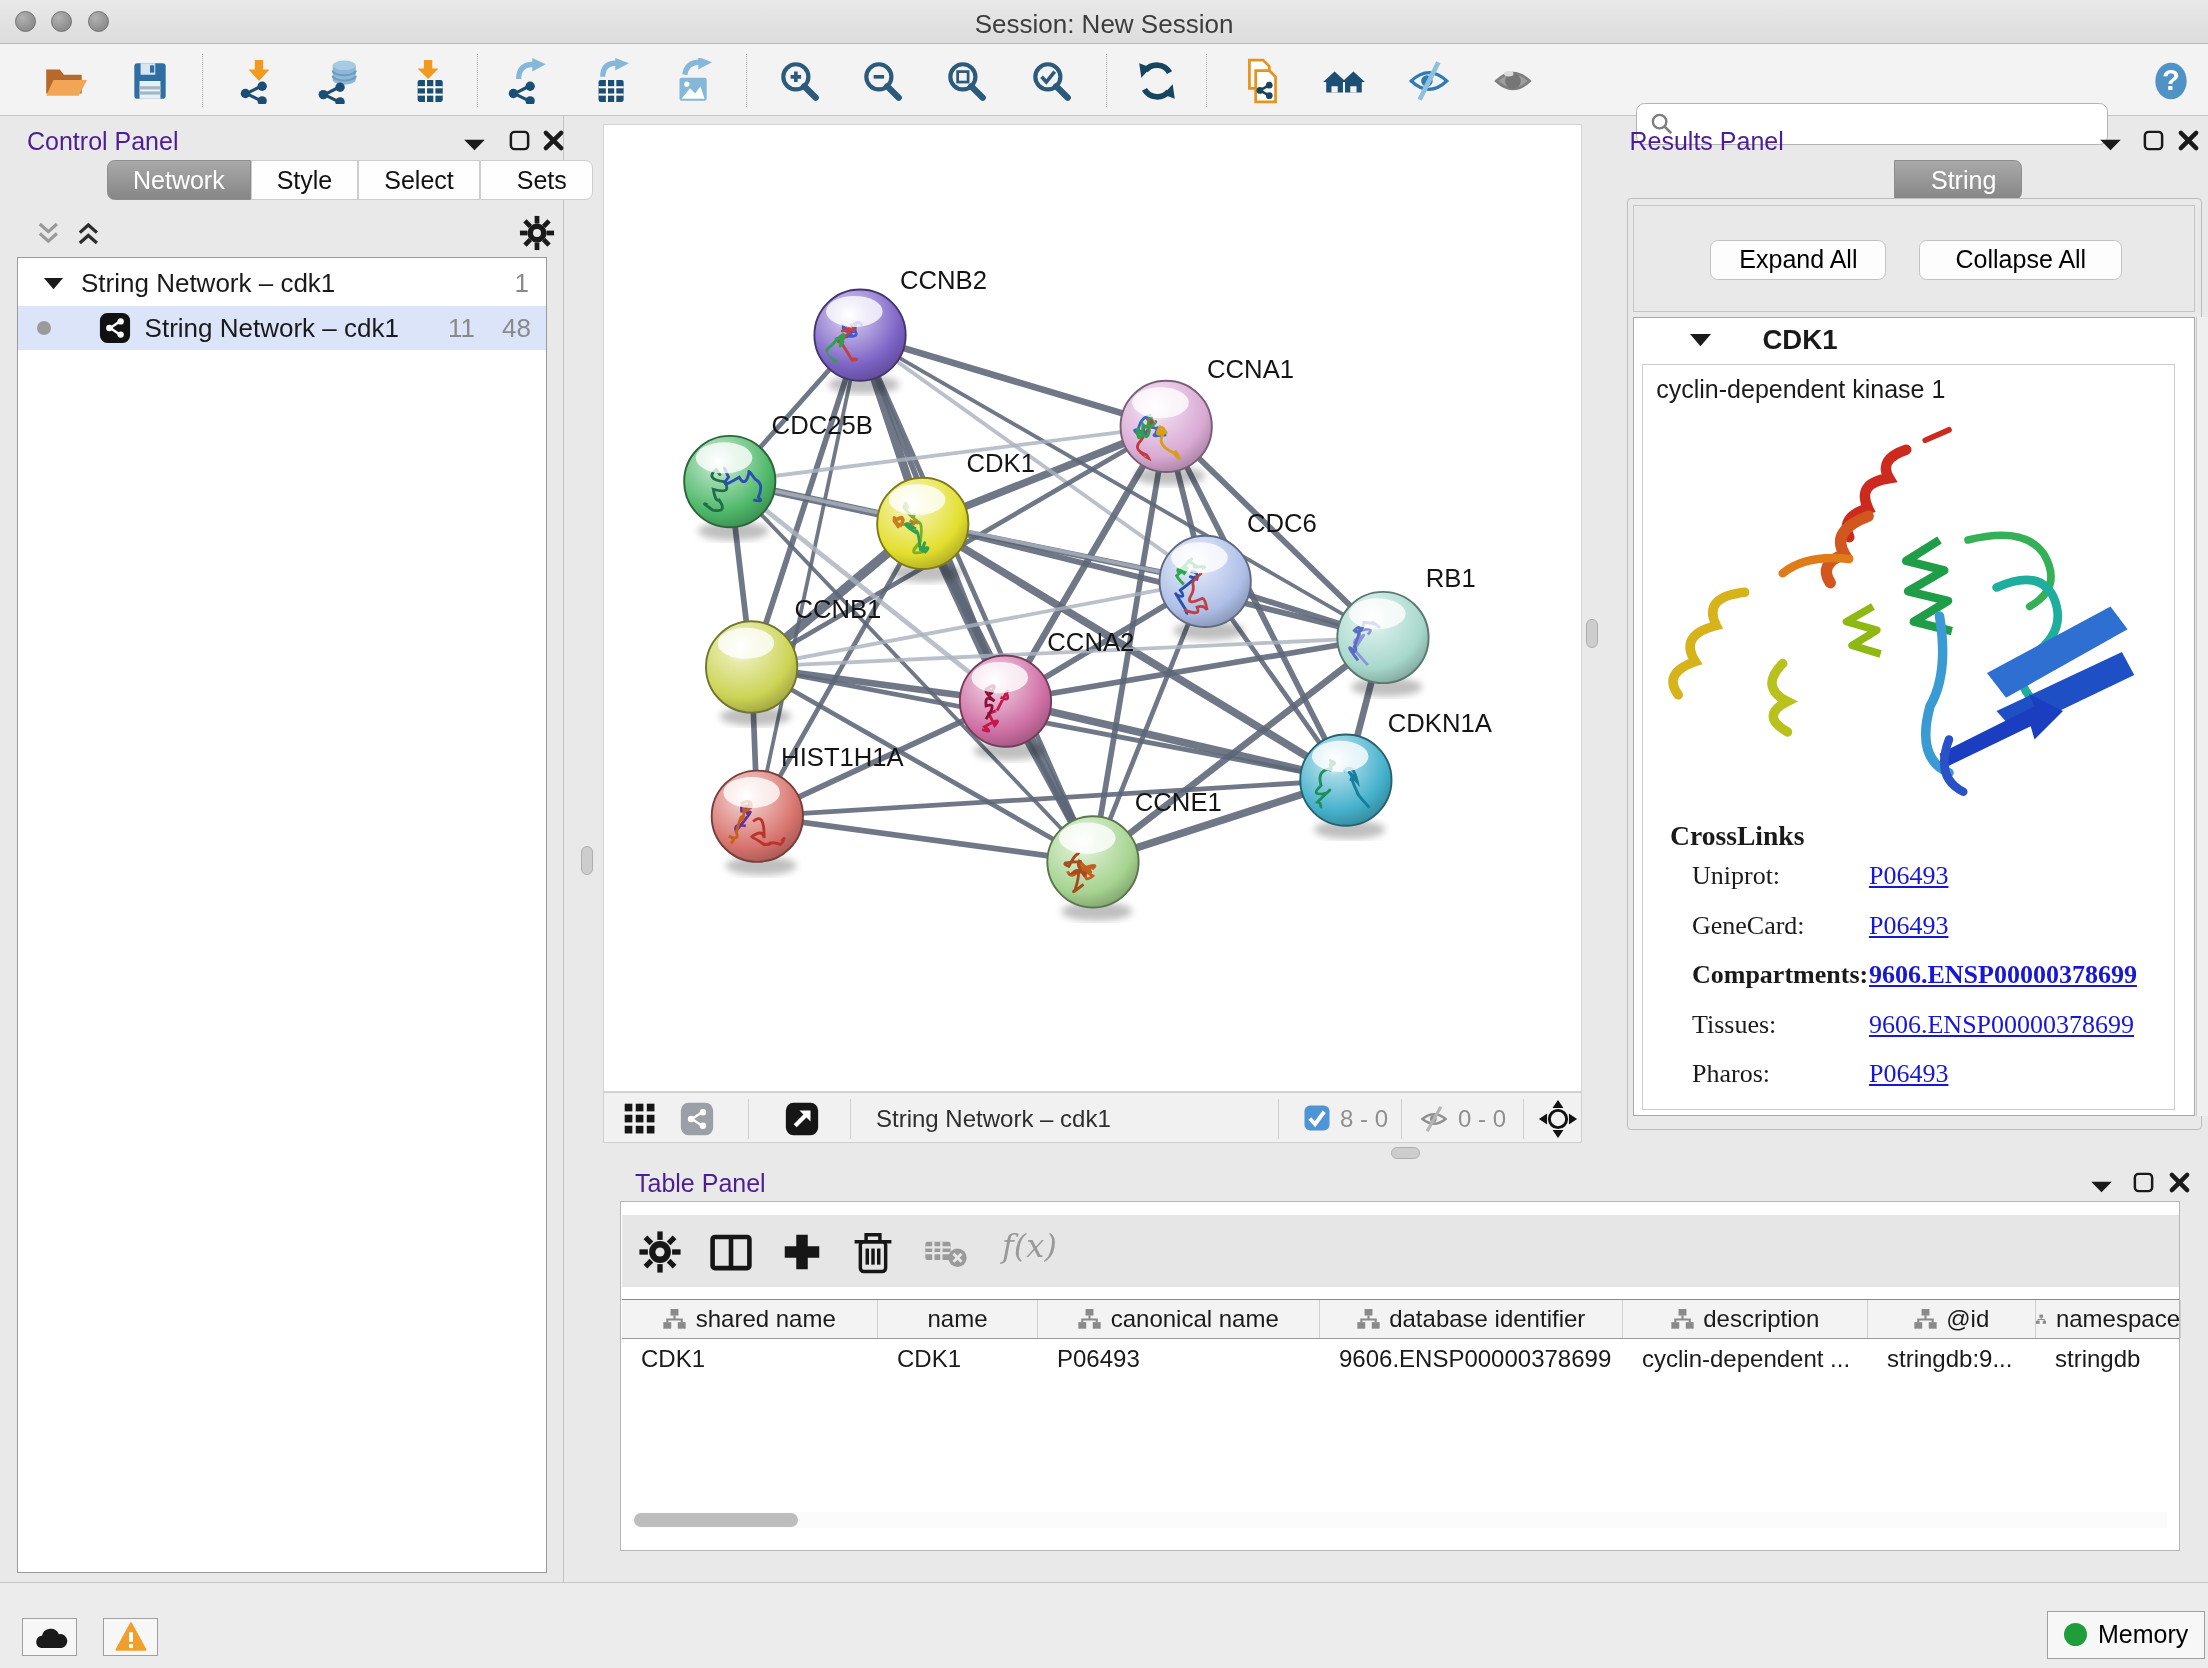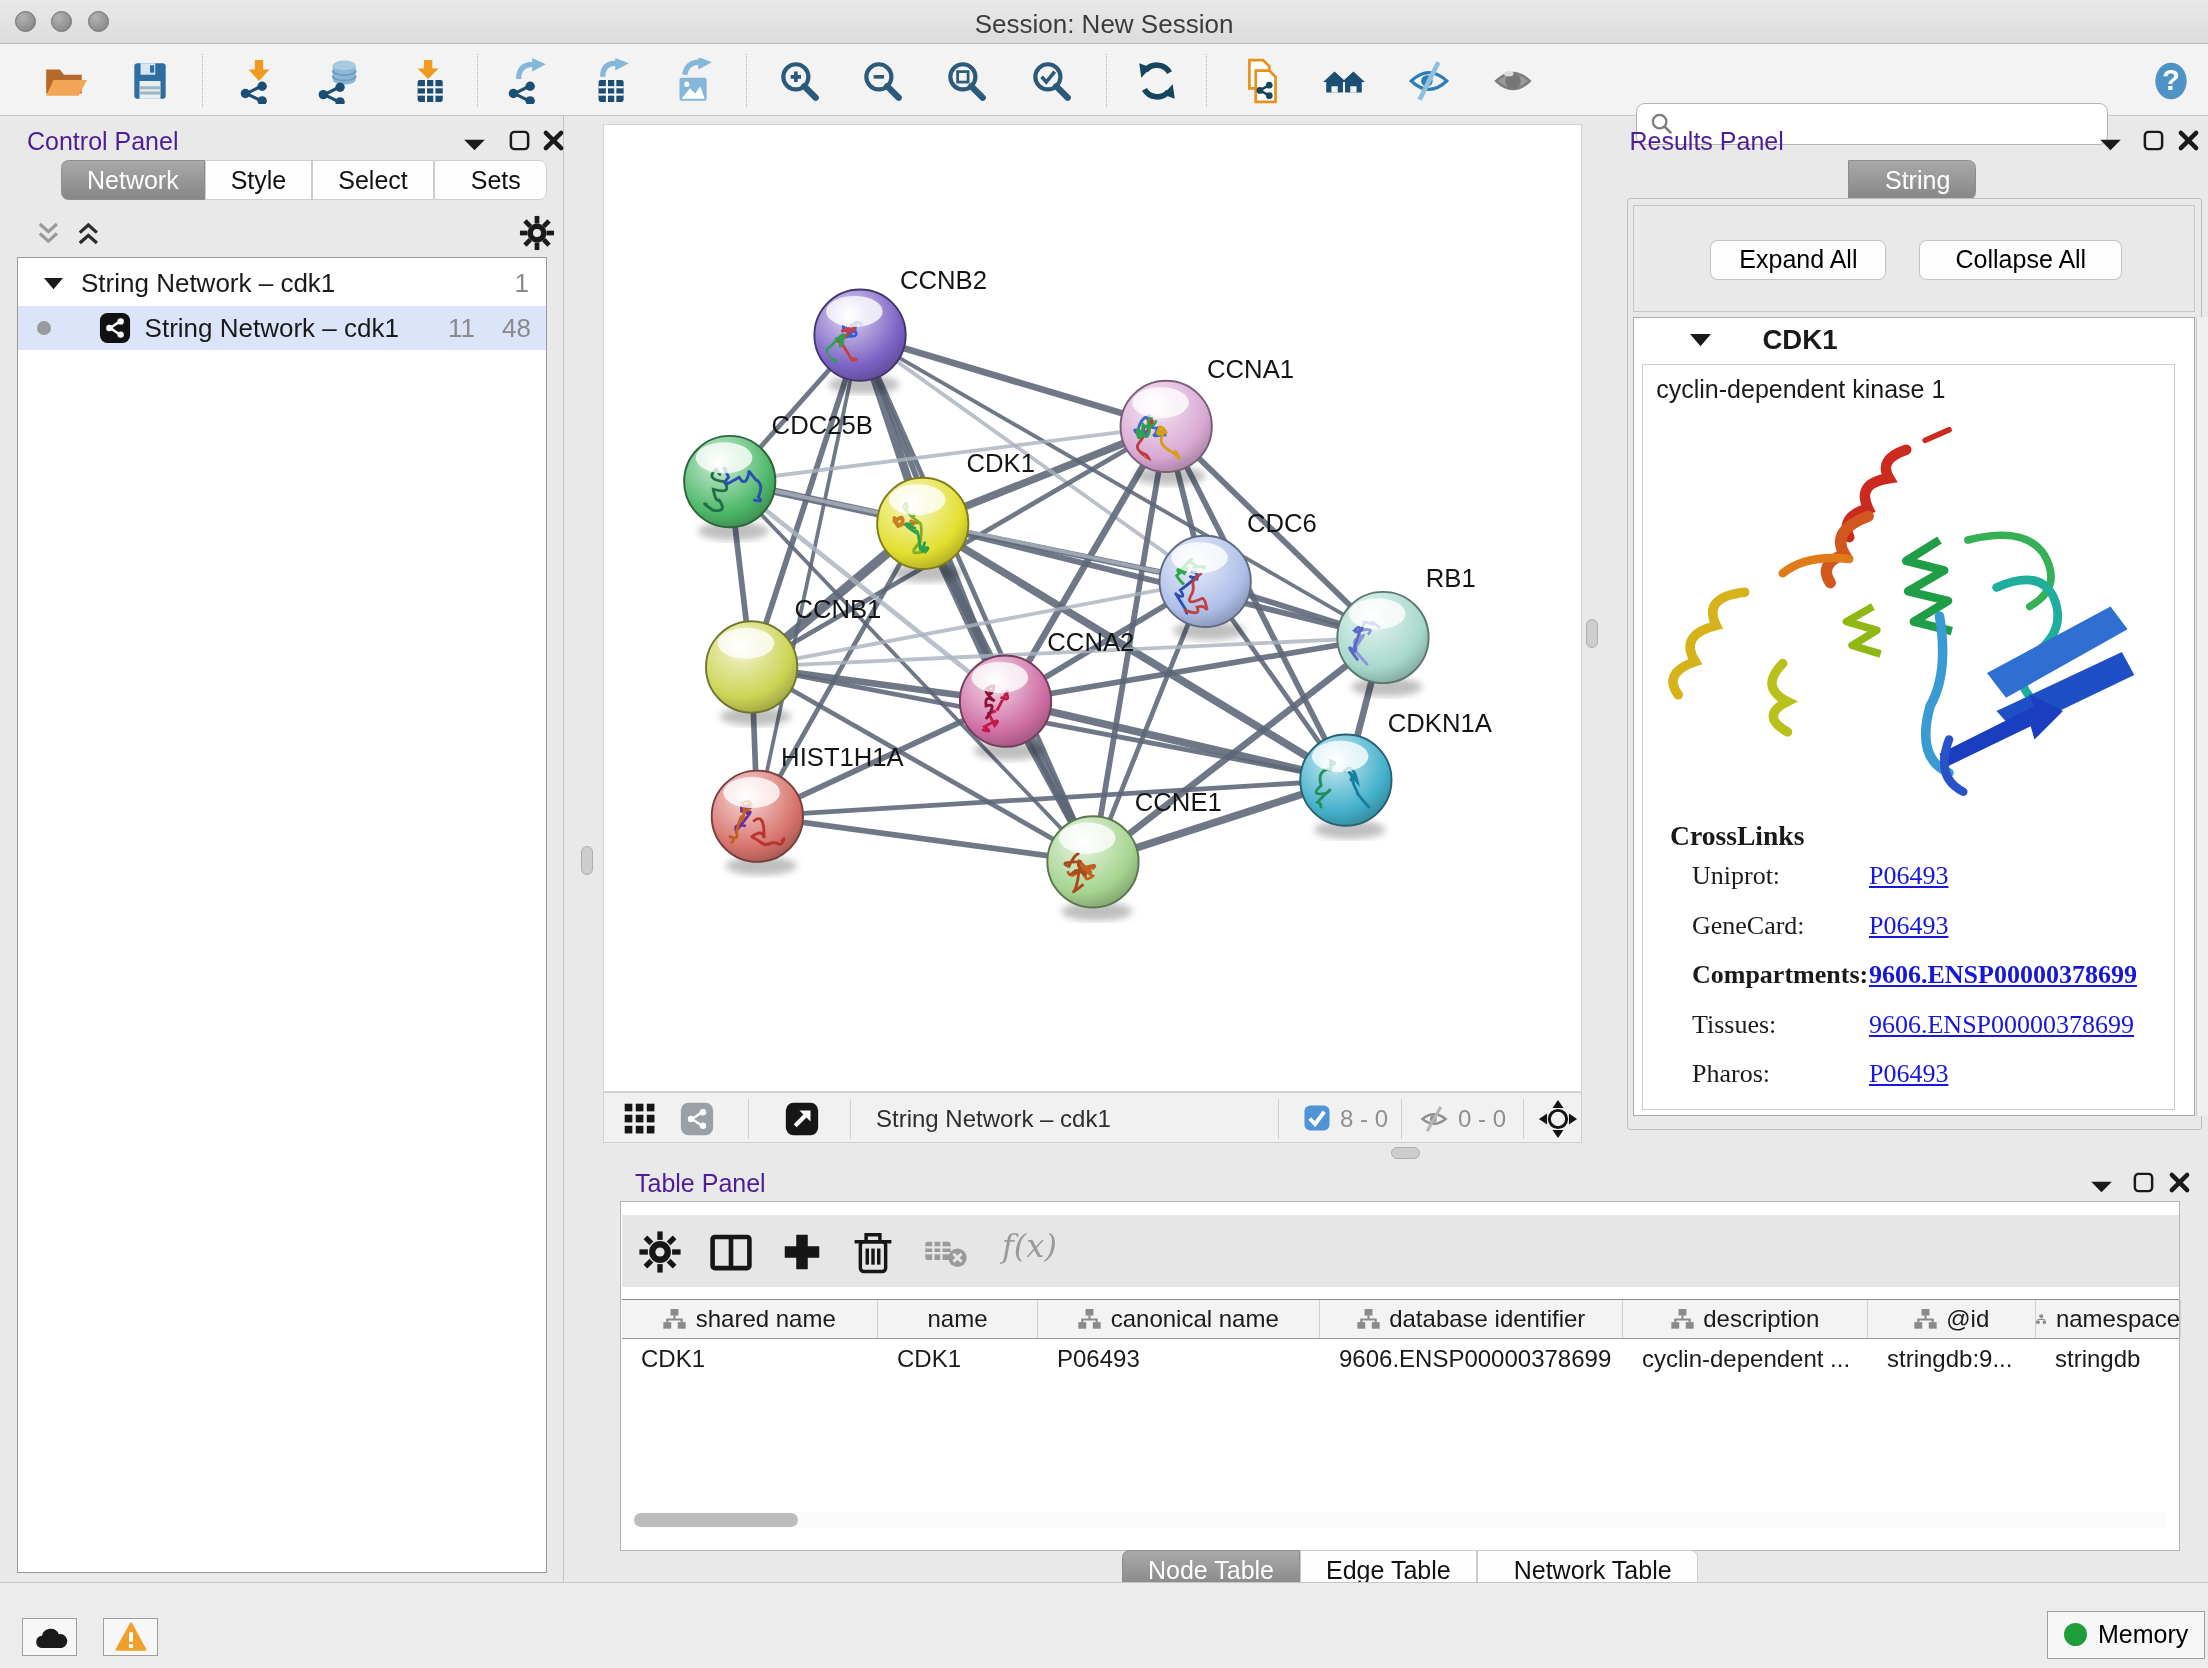--- a/index.html
+++ b/index.html
@@ -28,21 +28,21 @@
     background:#fff; border:1px solid #b3b3b3; border-radius:8.6px; display:flex; align-items:center; }
   .searchbox svg { margin-left:13.3px; }
   .searchbox input { border:none; outline:none; flex:1; height:34px; font-size:23px;
     font-family:"Liberation Sans",sans-serif; background:transparent; padding:0 9.5px; }
 
   
   .phead { font-size:25px; color:#4c1d95; }
   .pico { position:absolute; cursor:pointer; }
   .tabbtn { height:40px; padding:0 25px; border:1px solid #cdcdcd; background:#fefefe;
     font-size:25px; font-family:"Liberation Sans",sans-serif; color:#111; cursor:pointer; }
-  .tabbtn.first { border-radius:7.6px 0 0 7.6px; }
+  .tabbtn.first { border-radius:7.6px 0 0 7.6px;margin-left:46px; }
   .tabbtn.last { border-radius:0 7.6px 7.6px 0;padding-left:36px; }
   .tabbtn.sel { background:linear-gradient(#a9a9a9,#868686); color:#fff; border-color:#8d8d8d; }
 
   
   .cpanel { position:absolute; left:0; top:116px; width:564px; height:1466px;
     background:#e9e9e9; border-right:1px solid #c2c2c2; }
   .treebox { position:absolute; left:17px; top:141px; width:530px; height:1316px;
     background:#fff; border:1.9px solid #9a9a9a; }
   .trow { position:absolute; left:0; width:100%; height:44px; display:flex; align-items:center;
     font-size:26px; }
@@ -882,25 +882,20 @@
           <div class="tdc" style="width: 282px; flex: 0 0 282px;">P06493</div>
           <div class="tdc" style="width: 303px; flex: 0 0 303px;">9606.ENSP00000378699</div>
           <div class="tdc" style="width: 245px; flex: 0 0 245px;">cyclin-dependent ...</div>
           <div class="tdc" style="width: 168px; flex: 0 0 168px;">stringdb:9...</div>
           <div class="tdc" style="width: 145px; flex: 0 0 145px;">stringdb</div>
         </div>
       <div class="hscroll">
         <span class="hthumb"></span>
       </div>
     </div>
-    <div class="btabs" id="table-tabs">
-        <button class="tabbtn first sel">Node Table</button>
-        <button class="tabbtn">Edge Table</button>
-        <button class="tabbtn last">Network Table</button>
-      </div>
   </div>
 
   <div class="statusbar">
     <button class="sbtn" style="left:22px">
       <svg width="36" height="28.5" viewBox="0 0 40 32">
         <path d="M10 28 a7 7 0 0 1 1 -13.8 A10 10 0 0 1 30 12.5 a6.5 6.5 0 0 1 3 15.5 z" fill="#1a1a1a"></path>
         </svg>
       </button>
     <button class="sbtn" style="left:103px">
       <svg width="32" height="30" viewBox="0 0 40 38">

